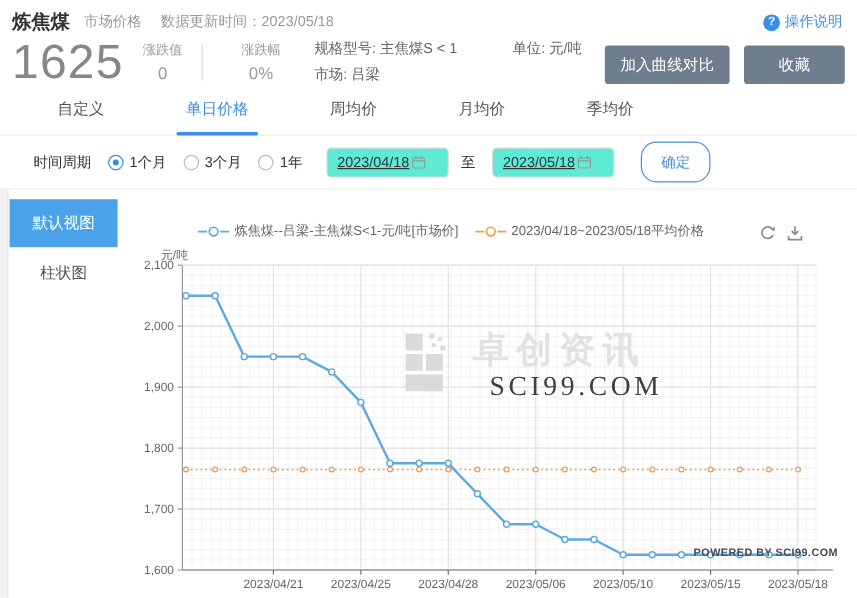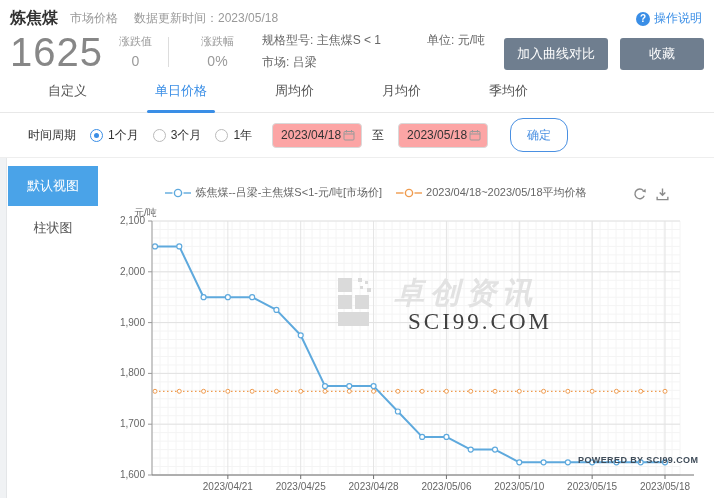--- a/index.html
+++ b/index.html
@@ -46,21 +46,21 @@
   .filters { display:flex; align-items:center; height:45px; padding-left:28px;
     border-bottom:1px solid #eee; font-size:12px; color:#333; }
   .flabel { color:#333; margin-right:14px; }
   .radio { display:flex; align-items:center; margin-right:14px; cursor:pointer; }
   .rdot { width:13px; height:13px; border:1px solid #bbb; border-radius:50%;
     margin-right:5px; background:#fff; position:relative; }
   .radio.checked .rdot { border-color:#3a8ee6; }
   .radio.checked .rdot::after { content:""; position:absolute; left:3px; top:3px;
     width:5px; height:5px; border-radius:50%; background:#3a8ee6; }
   .dinput { display:flex; align-items:center; border:1px solid #d9d9d9; border-radius:4px;
-    height:25px; padding:0 6px 0 8px; background:#fca5a5; margin:0 0 0 6px; }
+    height:25px; padding:0 18px 0 8px; background:#5eead4; margin:0 0 0 6px;text-decoration:underline; }
   .dinput input { border:none; outline:none; width:62px; font-size:12px; color:#333;
     font-family:inherit; background:transparent; }
   .to { margin:0 8px 0 10px; }
   .okbtn { margin-left:22px; width:58px; height:34px; border:1px solid #4a90e2;
     color:#4a90e2; background:#fff; border-radius:13px; font-size:12px; cursor:pointer; }
 
   
   .main { position:relative; height:352px; }
   .gutter { position:absolute; left:0; top:0; width:7px; height:100%;
     background:#f0f2f4; border-right:1px solid #e4e6e8; }
@@ -75,21 +75,21 @@
   .litem { display:flex; align-items:center; gap:4px; }
   .cicons { position:absolute; right:44px; top:14px; display:flex; gap:8px; }
   .cicons svg { cursor:pointer; }
   .ylab { position:absolute; left:14px; top:33px; font-size:10px; color:#666; }
 
   .wm { position:absolute; left:218px; top:105px; display:flex; align-items:flex-start;
     gap:10px; pointer-events:none; }
   .wm-logo { position:relative; width:46px; height:48px; }
   .wm-logo i { position:absolute; background:#dadada; }
   .wm-text .cn { font-size:30px; font-weight:bold; color:#e2e2e2; letter-spacing:6px;
-    line-height:1;font-style:italic; }
+    line-height:1; }
   .wm-text .en { font-size:23px; color:#404040; letter-spacing:3px; margin:2px 0 0 14px;
     font-family:"Liberation Serif","DejaVu Serif",serif; line-height:1; }
   .powered { position:absolute; left:458px; top:282px; font-size:9px; font-weight:bold;
     color:#3f4c59; letter-spacing:0.4px; pointer-events:none; }
 </style>
 </head>
 <body>
 
 <div class="header">
   <div class="hrow1">

